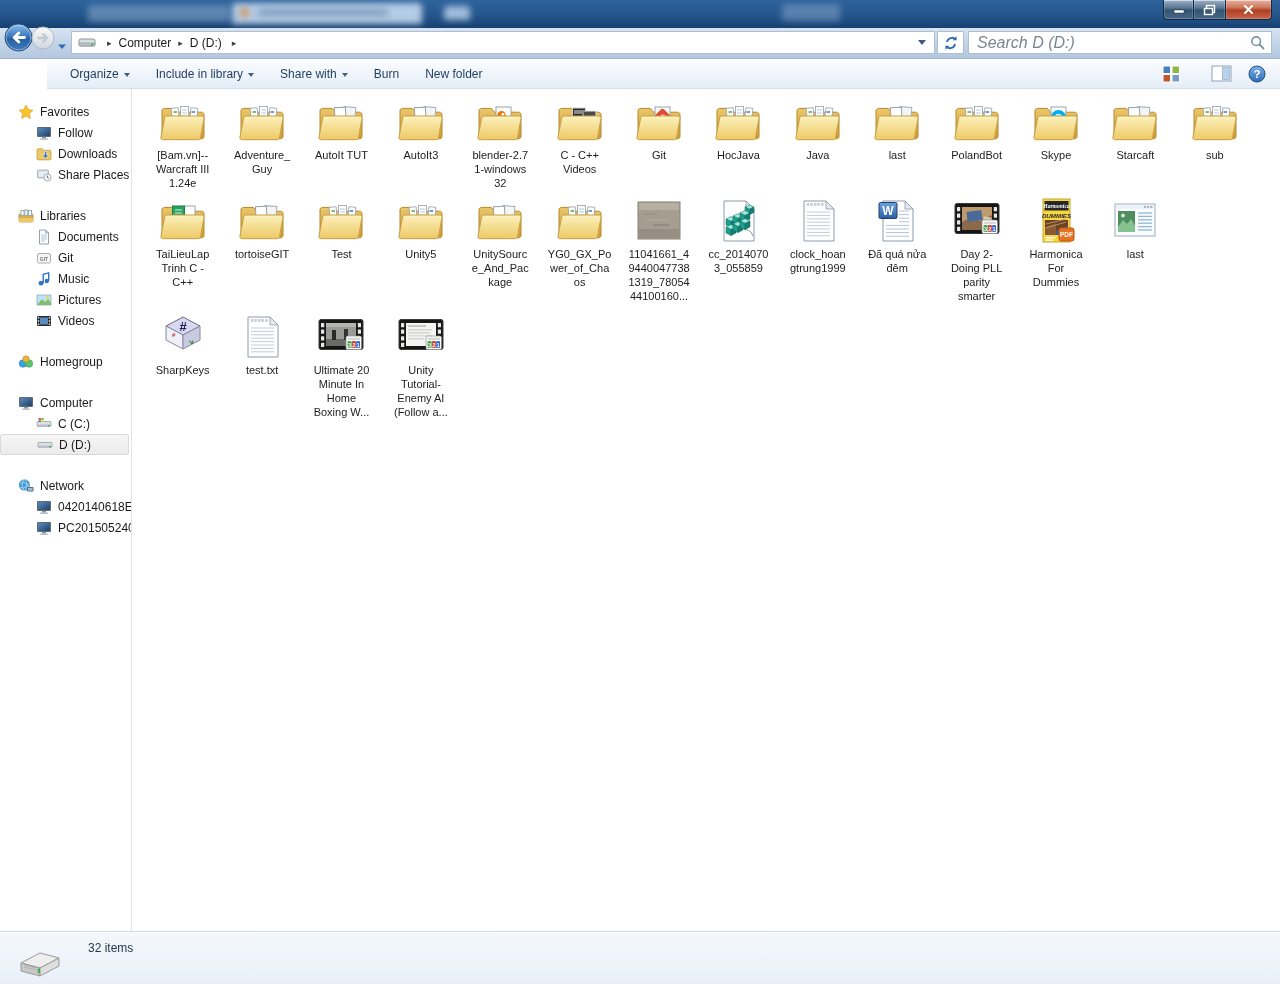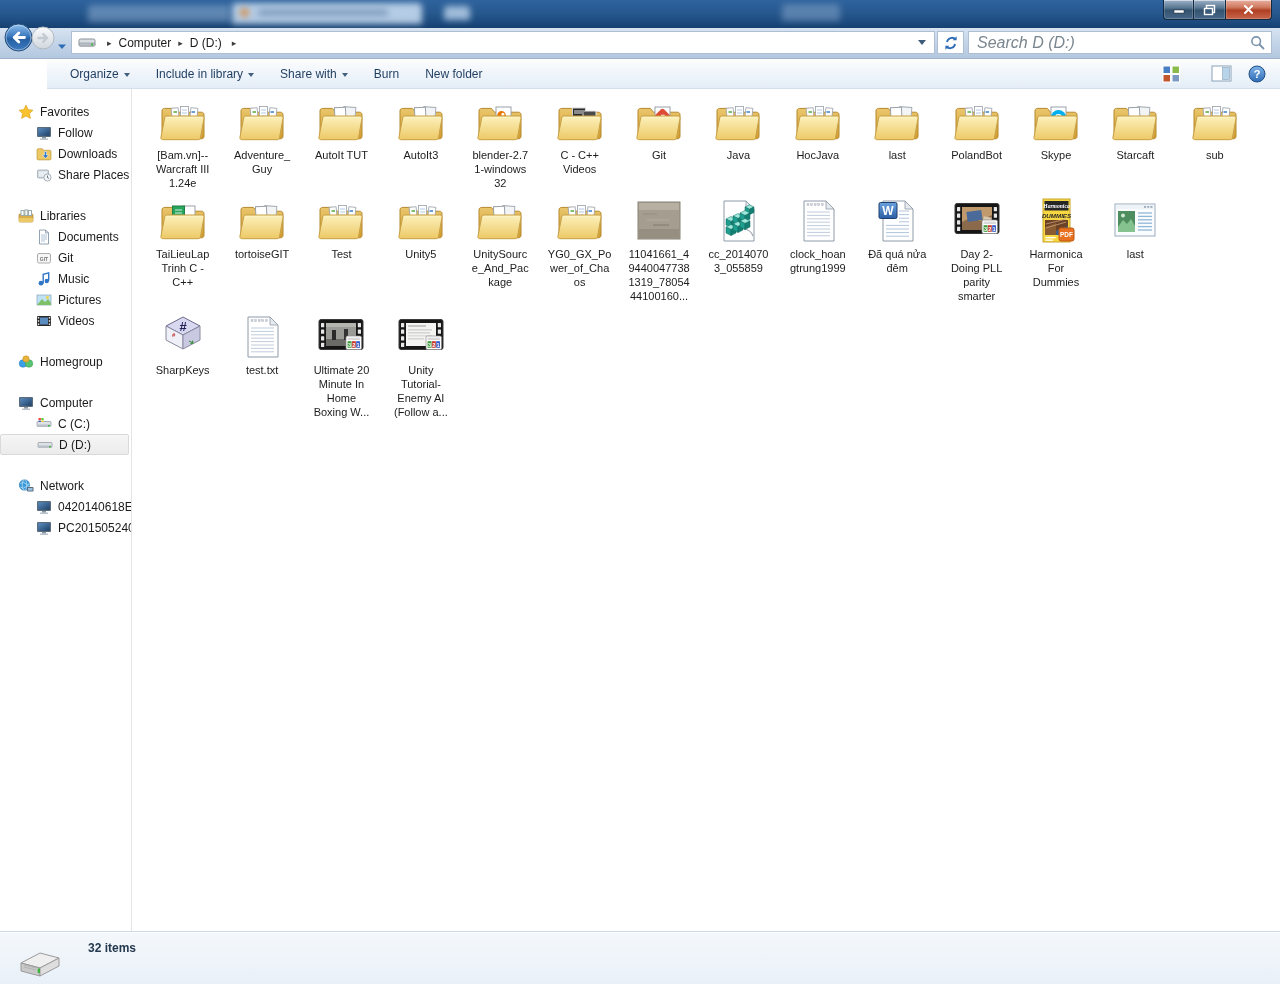--- a/index.html
+++ b/index.html
@@ -65,21 +65,21 @@
   .file-row{display:flex;align-items:flex-start;}
   .file-row.r1{margin-bottom:7px;}
   .file-row.r2{margin-bottom:10px;}
   .tile{width:79.4px;display:flex;flex-direction:column;align-items:center;flex:0 0 79.4px;cursor:default;}
   .ficon{width:48px;height:48px;display:flex;align-items:center;justify-content:center;}
   .flabel{font-size:11px;line-height:14px;color:#1c1c1c;text-align:center;white-space:pre-line;margin-top:2px;
     max-width:78px;}
 
   
   .statusbar{height:52px;border-top:1px solid #ccd9e6;background:linear-gradient(180deg,#f4f8fc 0%,#e9f0f8 100%);
-    box-shadow:inset 0 1px 0 #fff;display:flex;align-items:flex-start;font-weight:bold;}
+    box-shadow:inset 0 1px 0 #fff;display:flex;align-items:flex-start;}
   .statusbar .driveIcon{margin:12px 0 0 16px;}
   .statusbar .countText{margin:9px 0 0 24px;font-size:12px;color:#24384e;}
 </style>
 </head>
 <body>
 
 <svg width="0" height="0" style="position:absolute" aria-hidden="true">
 <defs>
   <linearGradient id="gBackBtn" x1="0" y1="0" x2="0" y2="1">
     <stop offset="0" stop-color="#8FC0EE"></stop>
@@ -534,41 +534,41 @@
                 </g>
                 <g stroke="#8fb2d9" stroke-width=".7">
                   <path d="M23 12h5M23 15h5M23 18h5"></path>
                 </g>
                 <rect x="14.5" y="13" width="3.5" height="2" fill="#7fc06a"></rect>
                 <rect x="32.5" y="13" width="3.5" height="2" fill="#6aa0d8"></rect>
                 <path d="M1.9 39.5 5.7 20c.25-1.3 1.15-2 2.45-2h34.6c1.6 0 2.5 1 2.2 2.5l-3.4 19c-.27 1.5-1.2 2.2-2.7 2.2H4.3c-1.6 0-2.7-.9-2.4-2.2z" fill="url(#gFoldFront)" stroke="#C8A045"></path>
                 <path d="M6.8 20.7c.14-.75.66-1.2 1.45-1.2h33.6c.4 0 .72.13.92.4H6.7z" fill="#FDF5CE" opacity=".95"></path>
               </svg>
             </span>
-            <span class="flabel">Java</span>
+            <span class="flabel">HocJava</span>
           </div>
           <div class="tile">
             <span class="ficon">
               <svg width="48" height="48" viewBox="0 0 48 48">
                 <path d="M3 13c0-1.7 1-2.6 2.7-2.6h9.6l3.2 3.8h23.8c1.7 0 2.7 1 2.7 2.6v21.4c0 1.7-1 2.6-2.7 2.6H5.7c-1.7 0-2.7-1-2.7-2.6z" fill="url(#gFoldBack)" stroke="#B5882C"></path>
                 <g stroke="#9aa0a8" stroke-width=".8" fill="#fff">
                   <rect x="13" y="10" width="7" height="20" transform="rotate(-5 16.5 20)"></rect>
                   <rect x="21.5" y="8.5" width="8" height="22"></rect>
                   <rect x="31" y="10" width="7" height="20" transform="rotate(5 34.5 20)"></rect>
                 </g>
                 <g stroke="#8fb2d9" stroke-width=".7">
                   <path d="M23 12h5M23 15h5M23 18h5"></path>
                 </g>
                 <rect x="14.5" y="13" width="3.5" height="2" fill="#7fc06a"></rect>
                 <rect x="32.5" y="13" width="3.5" height="2" fill="#6aa0d8"></rect>
                 <path d="M1.9 39.5 5.7 20c.25-1.3 1.15-2 2.45-2h34.6c1.6 0 2.5 1 2.2 2.5l-3.4 19c-.27 1.5-1.2 2.2-2.7 2.2H4.3c-1.6 0-2.7-.9-2.4-2.2z" fill="url(#gFoldFront)" stroke="#C8A045"></path>
                 <path d="M6.8 20.7c.14-.75.66-1.2 1.45-1.2h33.6c.4 0 .72.13.92.4H6.7z" fill="#FDF5CE" opacity=".95"></path>
               </svg>
             </span>
-            <span class="flabel">HocJava</span>
+            <span class="flabel">Java</span>
           </div>
           <div class="tile">
             <span class="ficon">
               <svg width="48" height="48" viewBox="0 0 48 48">
                 <path d="M3 13c0-1.7 1-2.6 2.7-2.6h9.6l3.2 3.8h23.8c1.7 0 2.7 1 2.7 2.6v21.4c0 1.7-1 2.6-2.7 2.6H5.7c-1.7 0-2.7-1-2.7-2.6z" fill="url(#gFoldBack)" stroke="#B5882C"></path>
                 <rect x="26" y="9" width="12" height="24" fill="#f2f4f6" stroke="#a8aeb5" transform="rotate(4 32 21)"></rect>
                 <rect x="18" y="9.5" width="11" height="23" fill="#fff" stroke="#9aa0a8" transform="rotate(-3 23 21)"></rect>
                 <path d="M1.9 39.5 5.7 20c.25-1.3 1.15-2 2.45-2h34.6c1.6 0 2.5 1 2.2 2.5l-3.4 19c-.27 1.5-1.2 2.2-2.7 2.2H4.3c-1.6 0-2.7-.9-2.4-2.2z" fill="url(#gFoldFront)" stroke="#C8A045"></path>
                 <path d="M6.8 20.7c.14-.75.66-1.2 1.45-1.2h33.6c.4 0 .72.13.92.4H6.7z" fill="#FDF5CE" opacity=".95"></path>
               </svg>

